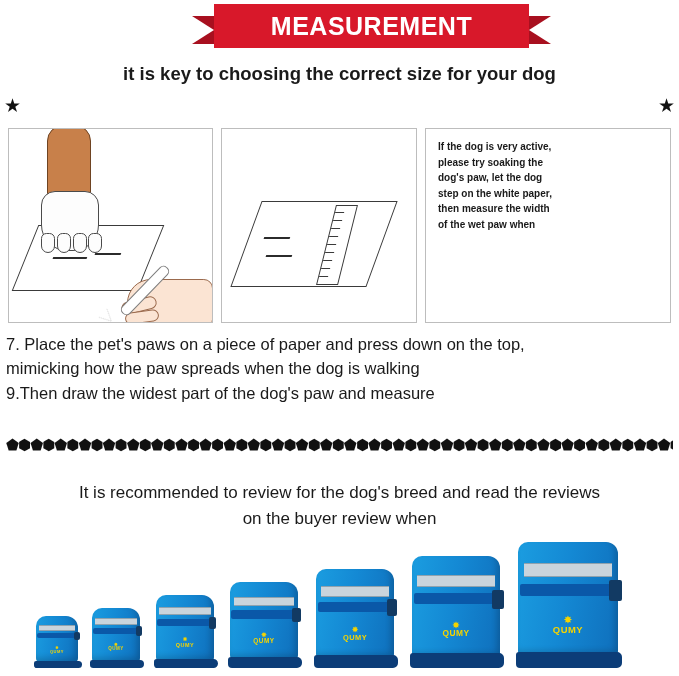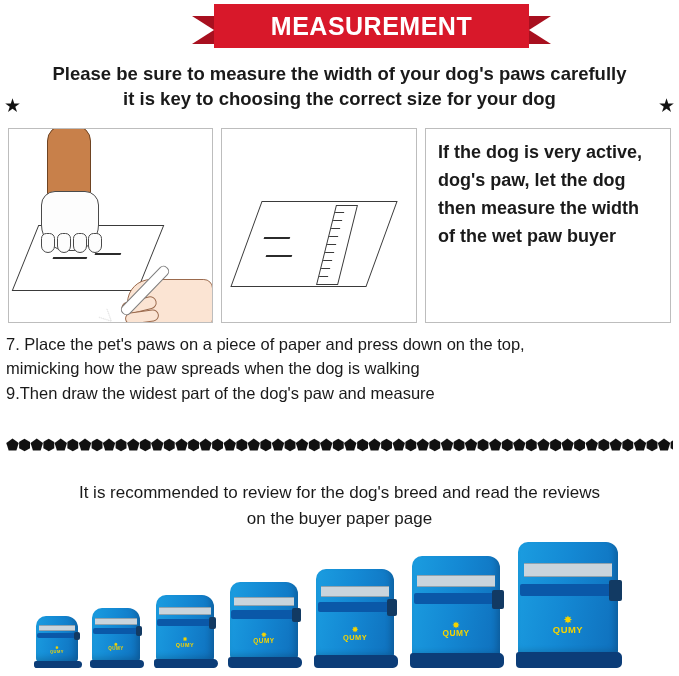--- a/index.html
+++ b/index.html
@@ -99,21 +99,21 @@
     border: 1px solid #bdbdbd;
     background: #fff;
     position: relative;
     overflow: hidden;
   }
   .panel.p1 { width: 205px; }
   .panel.p2 { width: 196px; }
   .panel.p3 { width: 246px; padding: 10px 10px 6px 12px; }
 
   .note-text {
-    font-size: 18px;
+    font-size: 10px;
     font-weight: bold;
     color: #1a1a1a;
     line-height: 1.55;
     font-family: "Liberation Sans", sans-serif;
   }
   .note-text span { display: block; }
 
   
   .paper1 {
     position: absolute;
@@ -337,21 +337,20 @@
 
   <div class="banner-wrap">
     <div class="ribbon-tail left"></div>
     <div class="ribbon-tail right"></div>
     <div class="ribbon">
       <div class="ribbon-title">MEASUREMENT</div>
     </div>
   </div>
 
   <div class="headline">
-    <span>Please be sure to measure the width of your dog's paws carefully</span>
     <span class="l2">it is key to choosing the correct size for your dog</span>
   </div>
   <div class="star left">★</div>
   <div class="star right">★</div>
 
   <div class="panels">
 
     <div class="panel p1">
       <div class="paper1"></div>
       <div class="leg"></div>
@@ -382,38 +381,40 @@
         <div class="tick" style="top:46px"></div>
         <div class="tick" style="top:54px"></div>
         <div class="tick" style="top:62px"></div>
         <div class="tick" style="top:70px"></div>
       </div>
     </div>
 
     <div class="panel p3">
       <div class="note-text">
         <span>If the dog is very active,</span>
+        <span>please try soaking the</span>
         <span>dog's paw, let the dog</span>
+        <span>step on the white paper,</span>
         <span>then measure the width</span>
-        <span>of the wet paw buyer</span>
+        <span>of the wet paw when</span>
       </div>
     </div>
   </div>
 
   <div class="steps">
     <span class="s-line">7. Place the pet's paws on a piece of paper and press down on the top,</span>
     <span class="s-line">mimicking how the paw spreads when the dog is walking</span>
     <span class="s-line">9.Then draw the widest part of the dog's paw and measure</span>
   </div>
 
   <div class="divider">⬟⬢⬟⬢⬟⬢⬟⬢⬟⬢⬟⬢⬟⬢⬟⬢⬟⬢⬟⬢⬟⬢⬟⬢⬟⬢⬟⬢⬟⬢⬟⬢⬟⬢⬟⬢⬟⬢⬟⬢⬟⬢⬟⬢⬟⬢⬟⬢⬟⬢⬟⬢⬟⬢⬟⬢⬟⬢⬟⬢⬟⬢⬟⬢⬟⬢⬟⬢⬟⬢⬟⬢⬟⬢⬟⬢⬟⬢⬟⬢⬟⬢⬟⬢⬟⬢⬟</div>
 
   <div class="recommend">
     <span>It is recommended to review for the dog's breed and read the reviews</span>
-    <span>on the buyer paper page</span>
+    <span>on the buyer review when</span>
   </div>
 
   <div class="boots" id="boots-row">
       <div class="boot" style="left: 18px; width: 42px; height: 52px;">
         <div class="boot-shaft" style="height: 46px;"></div>
         <div class="reflect" style="top: 8.84px; height: 5.72px;"></div>
         <div class="strap" style="top: 17.16px; height: 5.2px;"></div>
         <div class="buckle" style="top: 15.6px; width: 5.46px; height: 8.84px;"></div>
         <div class="logo" style="top: 30.16px; font-size: 4px;">
           <span class="mark-star">✸</span>

